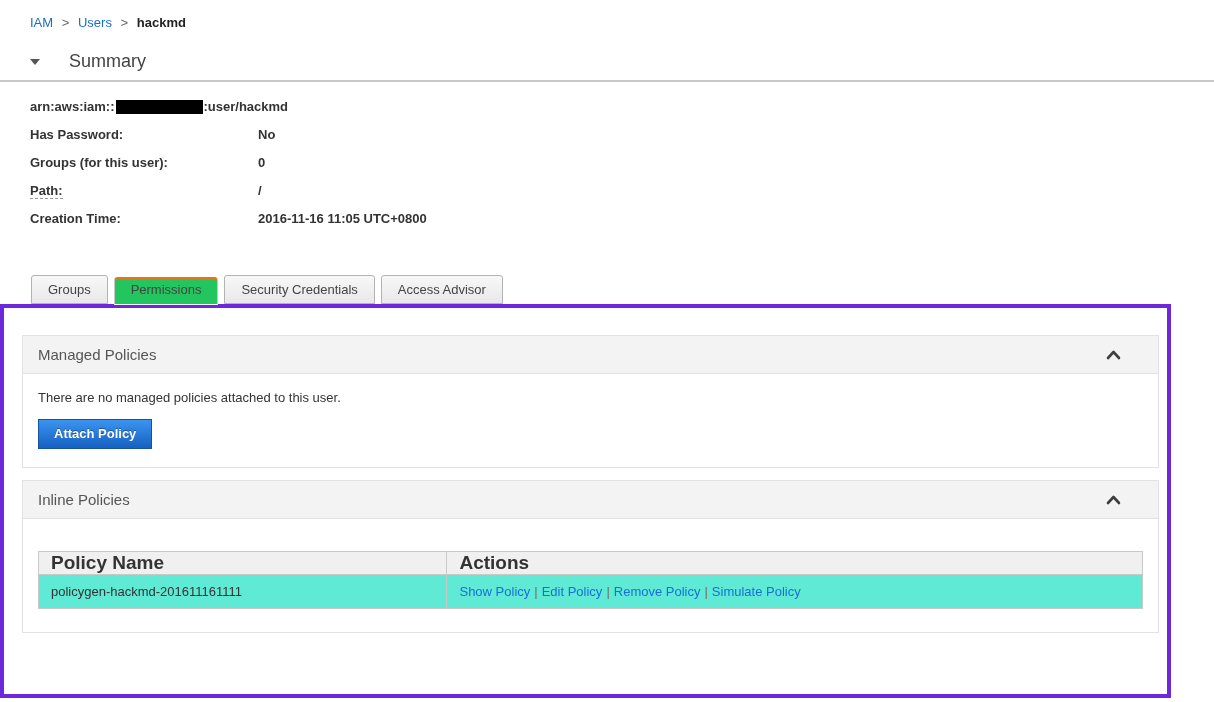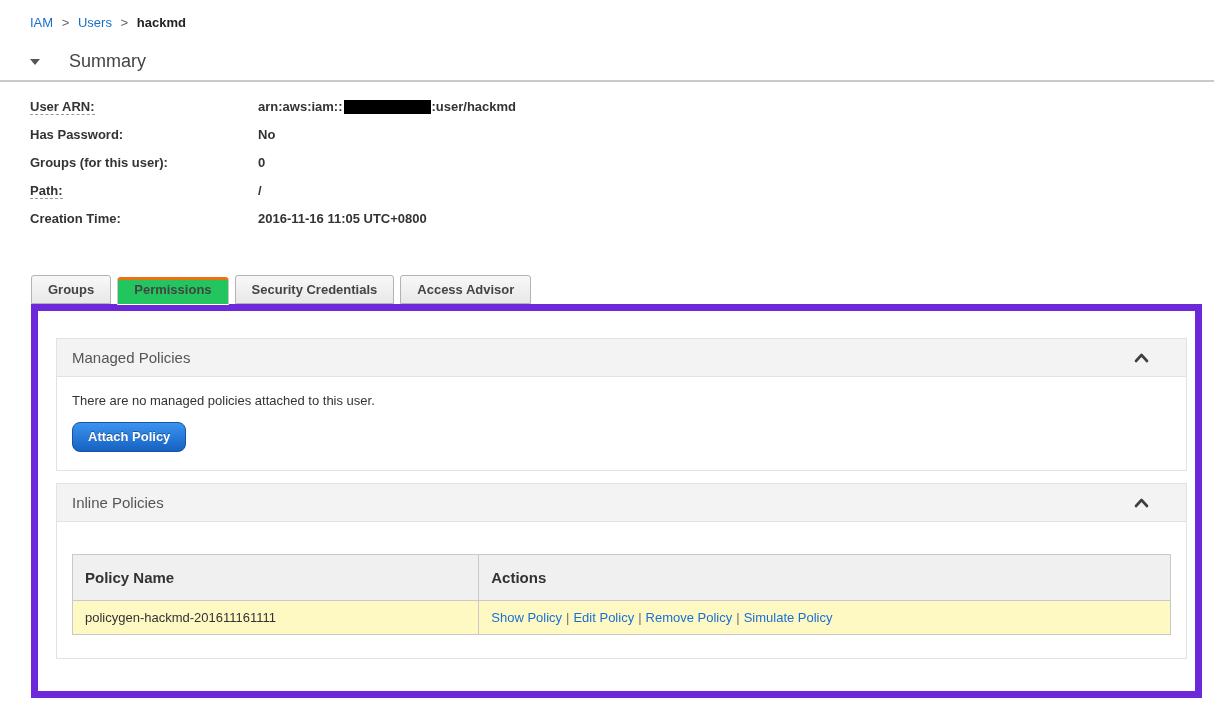--- a/index.html
+++ b/index.html
@@ -40,41 +40,40 @@
     vertical-align: text-bottom; margin: 0 1px;
   }
 
   
   .tabs { margin: 47px 0 0 31px; display: flex; align-items: flex-end; position: relative; z-index: 2; }
   .tab {
     background: linear-gradient(#f8f8f8, #e8e8e8);
     border: 1px solid #b3b3b3;
     border-radius: 3px 3px 0 0;
     padding: 6px 16px;
-    font-weight: bold; color: #444;
+    font-weight: normal; color: #444;
     margin-right: 6px; cursor: pointer; white-space: nowrap;
   }
   .tab.active {
     background: #22c55e;
     border: 1px solid #c8c8c8;
     border-top: 3px solid #ec7211;
     border-bottom: 1px solid #fff;
     border-radius: 4px 4px 0 0;
     margin-bottom: -1px;
     padding: 2px 16px 7px 16px;
   }
 
   
   .panel {
     position: relative; z-index: 1;
-    margin-left: 31px;
     width: 1171px;
     height: 394px;
     background: #fff;
-    border: 7px solid #6d28d9;
+    border: 4px solid #6d28d9;
     padding: 27px 8px 0 18px;
   }
 
   
   .section { border: 1px solid #e2e2e2; background: #fff; }
   .section + .section { margin-top: 12px; }
   .section-header {
     background: #f3f3f3;
     border-bottom: 1px solid #e2e2e2;
     padding: 10px 15px;
@@ -84,21 +83,21 @@
   .chev { cursor: pointer; display: inline-flex; margin-right: 22px; }
   .section-body { padding: 15px; }
   .section-body p { margin: 0; line-height: 18px; }
 
   
   .aws-btn {
     display: inline-block;
     margin-top: 12px;
     background: linear-gradient(#3b94ef, #1661c2);
     border: 1px solid #15539e;
-    border-radius: 8px;
+    border-radius: 0;
     color: #fff; font-weight: bold; font-size: 13px;
     padding: 6px 15px 7px 15px;
     text-shadow: 0 -1px 0 rgba(0,0,0,0.35);
     cursor: pointer;
     font-family: "Liberation Sans", sans-serif;
   }
   .managed-pad { padding-bottom: 18px; }
   .inline-btn { margin-top: 18px; padding: 7px 16px 8px 16px; }
 
   
@@ -106,28 +105,28 @@
     width: 100%;
     border-collapse: collapse;
     margin-top: 17px;
     margin-bottom: 8px;
   }
   .policy-table th {
     background: #f0f0f0;
     text-align: left;
     font-weight: bold;
     color: #333;
-    padding: 14px 12px;
+    padding: 0 12px;
     border: 1px solid #c9c9c9;
-    font-size: 15px;
+    font-size: 19px;
   }
   .policy-table td {
     padding: 9px 12px;
     border: 1px solid #c9c9c9;
-    background: #fef9c3;
+    background: #5eead4;
   }
   .policy-table .col-name { width: 37%; }
   .policy-table a { color: #1a6fd6; text-decoration: none; cursor: pointer; }
   .pipe { color: #6e6e6e; margin: 0 4px; }
 </style>
 </head>
 <body>
 
 <div class="breadcrumb">
   <a>IAM</a>
@@ -138,21 +137,20 @@
 </div>
 
 <div class="summary-head">
   <span class="caret-down"></span>
   <span class="summary-title">Summary</span>
 </div>
 <hr class="summary-divider">
 
 <div class="summary-fields">
   <div class="field-row">
-    <div class="field-label tooltip"><span>User ARN:</span></div>
     <div class="field-value"><span>arn:aws:iam::</span><span class="redaction"></span><span>:user/hackmd</span></div>
   </div>
   <div class="field-row">
     <div class="field-label"><span>Has Password:</span></div>
     <div class="field-value">No</div>
   </div>
   <div class="field-row">
     <div class="field-label"><span>Groups (for this user):</span></div>
     <div class="field-value">0</div>
   </div>

